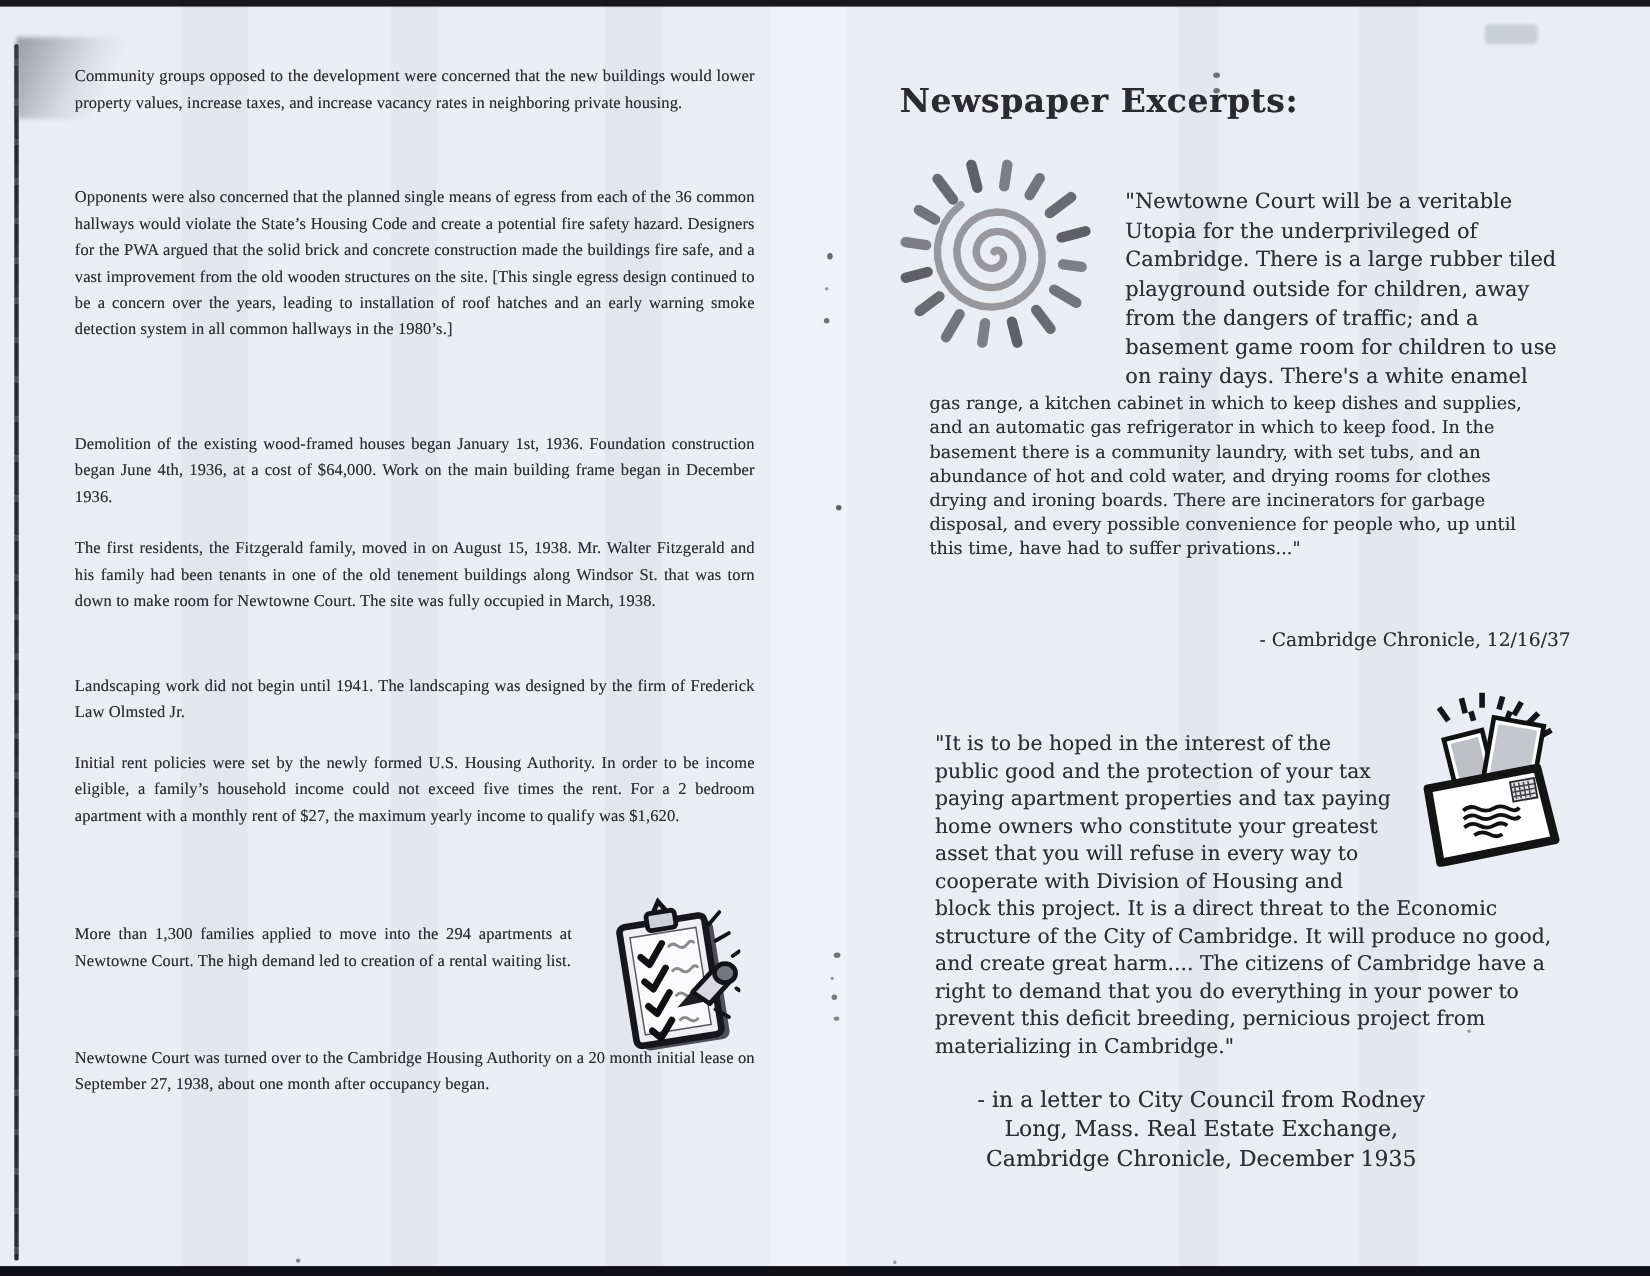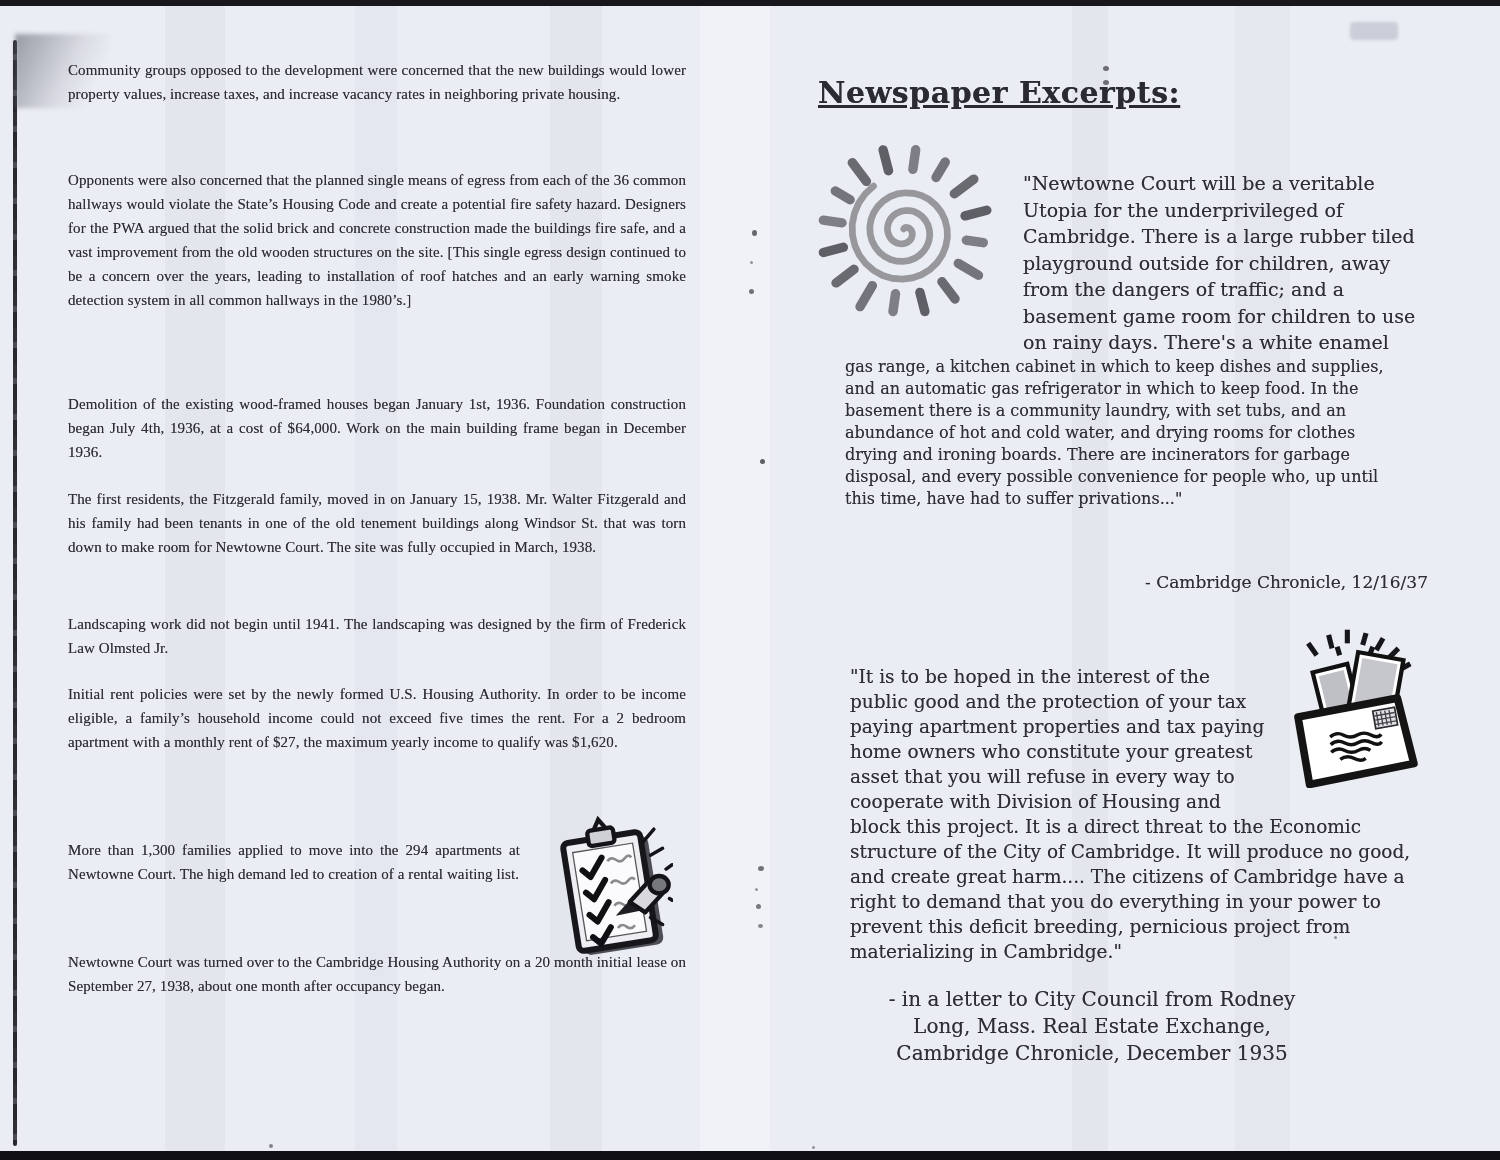--- a/index.html
+++ b/index.html
@@ -15,21 +15,21 @@
       background:linear-gradient(115deg,rgba(85,88,100,.55),rgba(140,143,155,.18) 55%,rgba(140,143,155,0) 80%);}
   .smudge-tr{position:absolute;left:1350px;top:22px;width:48px;height:18px;filter:blur(1.5px);
       background:rgba(120,126,142,.28);border-radius:4px;}
   .streak{position:absolute;top:0;height:1160px;pointer-events:none;}
   .speck{position:absolute;background:#3a3a40;border-radius:50%;}
   
   .lp{position:absolute;left:68px;width:618px;margin:0;font-size:15px;line-height:24px;
       text-align:justify;letter-spacing:.1px;color:#2c2c32;text-shadow:0 0 .5px rgba(44,44,50,.55);}
   
   .heading{position:absolute;left:818px;top:55px;font-family:"DejaVu Serif",serif;font-size:30px;
-      letter-spacing:.5px;color:#2a2a30;text-shadow:0 0 .5px rgba(42,42,48,.6);text-decoration:underline;}
+      letter-spacing:.5px;color:#2a2a30;text-shadow:0 0 .5px rgba(42,42,48,.6);}
   .rq{position:absolute;margin:0;font-family:"DejaVu Serif",serif;color:#2d2d33;
       text-shadow:0 0 .5px rgba(45,45,51,.5);}
   .q1top{left:1023px;top:170px;width:416px;font-size:19px;line-height:26.5px;}
   .q1rest{left:845px;top:356px;width:552px;font-size:16px;line-height:22px;}
   .attr1{left:1145px;top:572px;font-size:17px;text-align:center;}
   .q2wrap{left:850px;top:664px;width:572px;font-size:18.5px;line-height:25px;}
   .env-spacer{float:right;width:150px;height:126px;}
   .attr2{left:880px;top:986px;width:424px;font-size:20px;line-height:27px;text-align:center;}
   svg{display:block;}
   .illus{position:absolute;}
@@ -48,22 +48,22 @@
 
   <div class="edge-top"></div>
   <div class="edge-bottom"></div>
   <div class="edge-line"></div>
   <div class="smudge-tl"></div>
   <div class="smudge-tr"></div>
 
   <section>
     <p class="lp" style="top:58px">Community groups opposed to the development were concerned that the new buildings would lower property values, increase taxes, and increase vacancy rates in neighboring private housing.</p>
     <p class="lp" style="top:168px">Opponents were also concerned that the planned single means of egress from each of the 36 common hallways would violate the State’s Housing Code and create a potential fire safety hazard.  Designers for the PWA argued that the solid brick and concrete construction made the buildings fire safe, and a vast improvement from the old wooden structures on the site.  [This single egress design continued to be a concern over the years, leading to installation of roof hatches and an early warning smoke detection system in all common hallways in the 1980’s.]</p>
-    <p class="lp" style="top:392px">Demolition of the existing wood-framed houses began January 1st, 1936.  Foundation construction began July 4th, 1936, at a cost of $64,000.  Work on the main building frame began in December 1936.</p>
-    <p class="lp" style="top:487px">The first residents, the Fitzgerald family, moved in on January 15, 1938. Mr. Walter Fitzgerald and his family had been tenants in one of the old tenement buildings along Windsor St. that was torn down to make room for Newtowne Court.  The site was fully occupied in March, 1938.</p>
+    <p class="lp" style="top:392px">Demolition of the existing wood-framed houses began January 1st, 1936.  Foundation construction began June 4th, 1936, at a cost of $64,000.  Work on the main building frame began in December 1936.</p>
+    <p class="lp" style="top:487px">The first residents, the Fitzgerald family, moved in on August 15, 1938. Mr. Walter Fitzgerald and his family had been tenants in one of the old tenement buildings along Windsor St. that was torn down to make room for Newtowne Court.  The site was fully occupied in March, 1938.</p>
     <p class="lp" style="top:612px">Landscaping work did not begin until 1941.  The landscaping was designed by the firm of Frederick Law Olmsted Jr.</p>
     <p class="lp" style="top:682px">Initial rent policies were set by the newly formed U.S. Housing Authority.  In order to be income eligible, a family’s household income could not exceed five times the rent.  For a 2 bedroom apartment with a monthly rent of $27, the maximum yearly income to qualify was $1,620.</p>
     <p class="lp" style="top:838px;width:452px">More than 1,300 families applied to move into the 294 apartments at Newtowne Court.  The high demand led to creation of a rental waiting list.</p>
     <p class="lp" style="top:950px">Newtowne Court was turned over to the Cambridge Housing Authority on a 20 month initial lease on September 27, 1938, about one month after occupancy began.</p>
   </section>
 
   <div class="illus" style="left:543px;top:813px">
     <svg width="130" height="152" viewBox="0 0 150 170">
       <g transform="rotate(-9 70 90)">
         <rect x="38" y="32" width="92" height="126" rx="8" fill="#33333a" opacity=".85"></rect>

